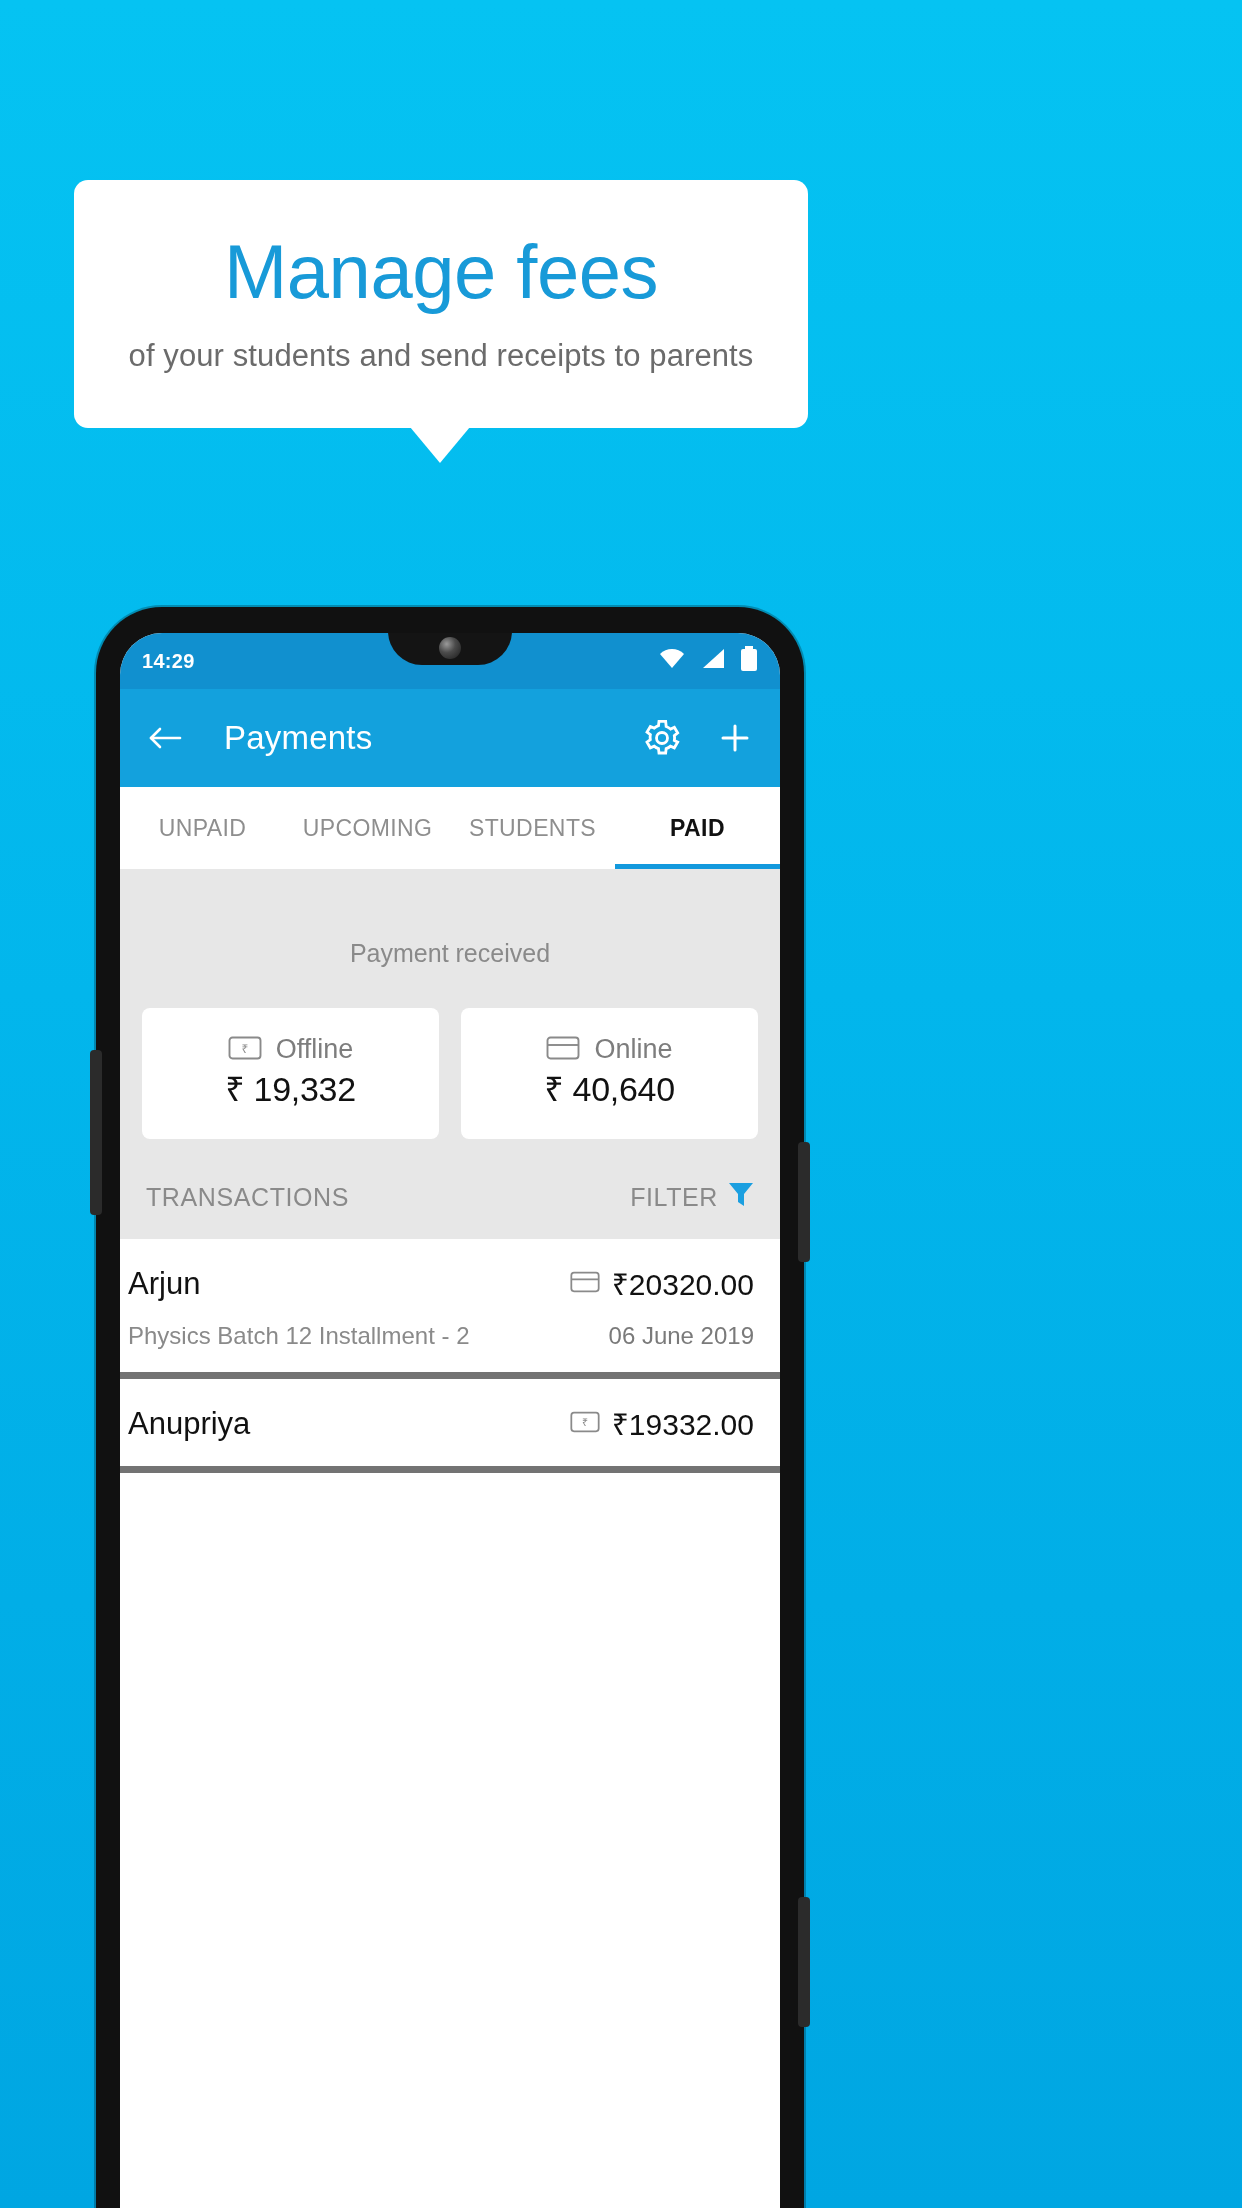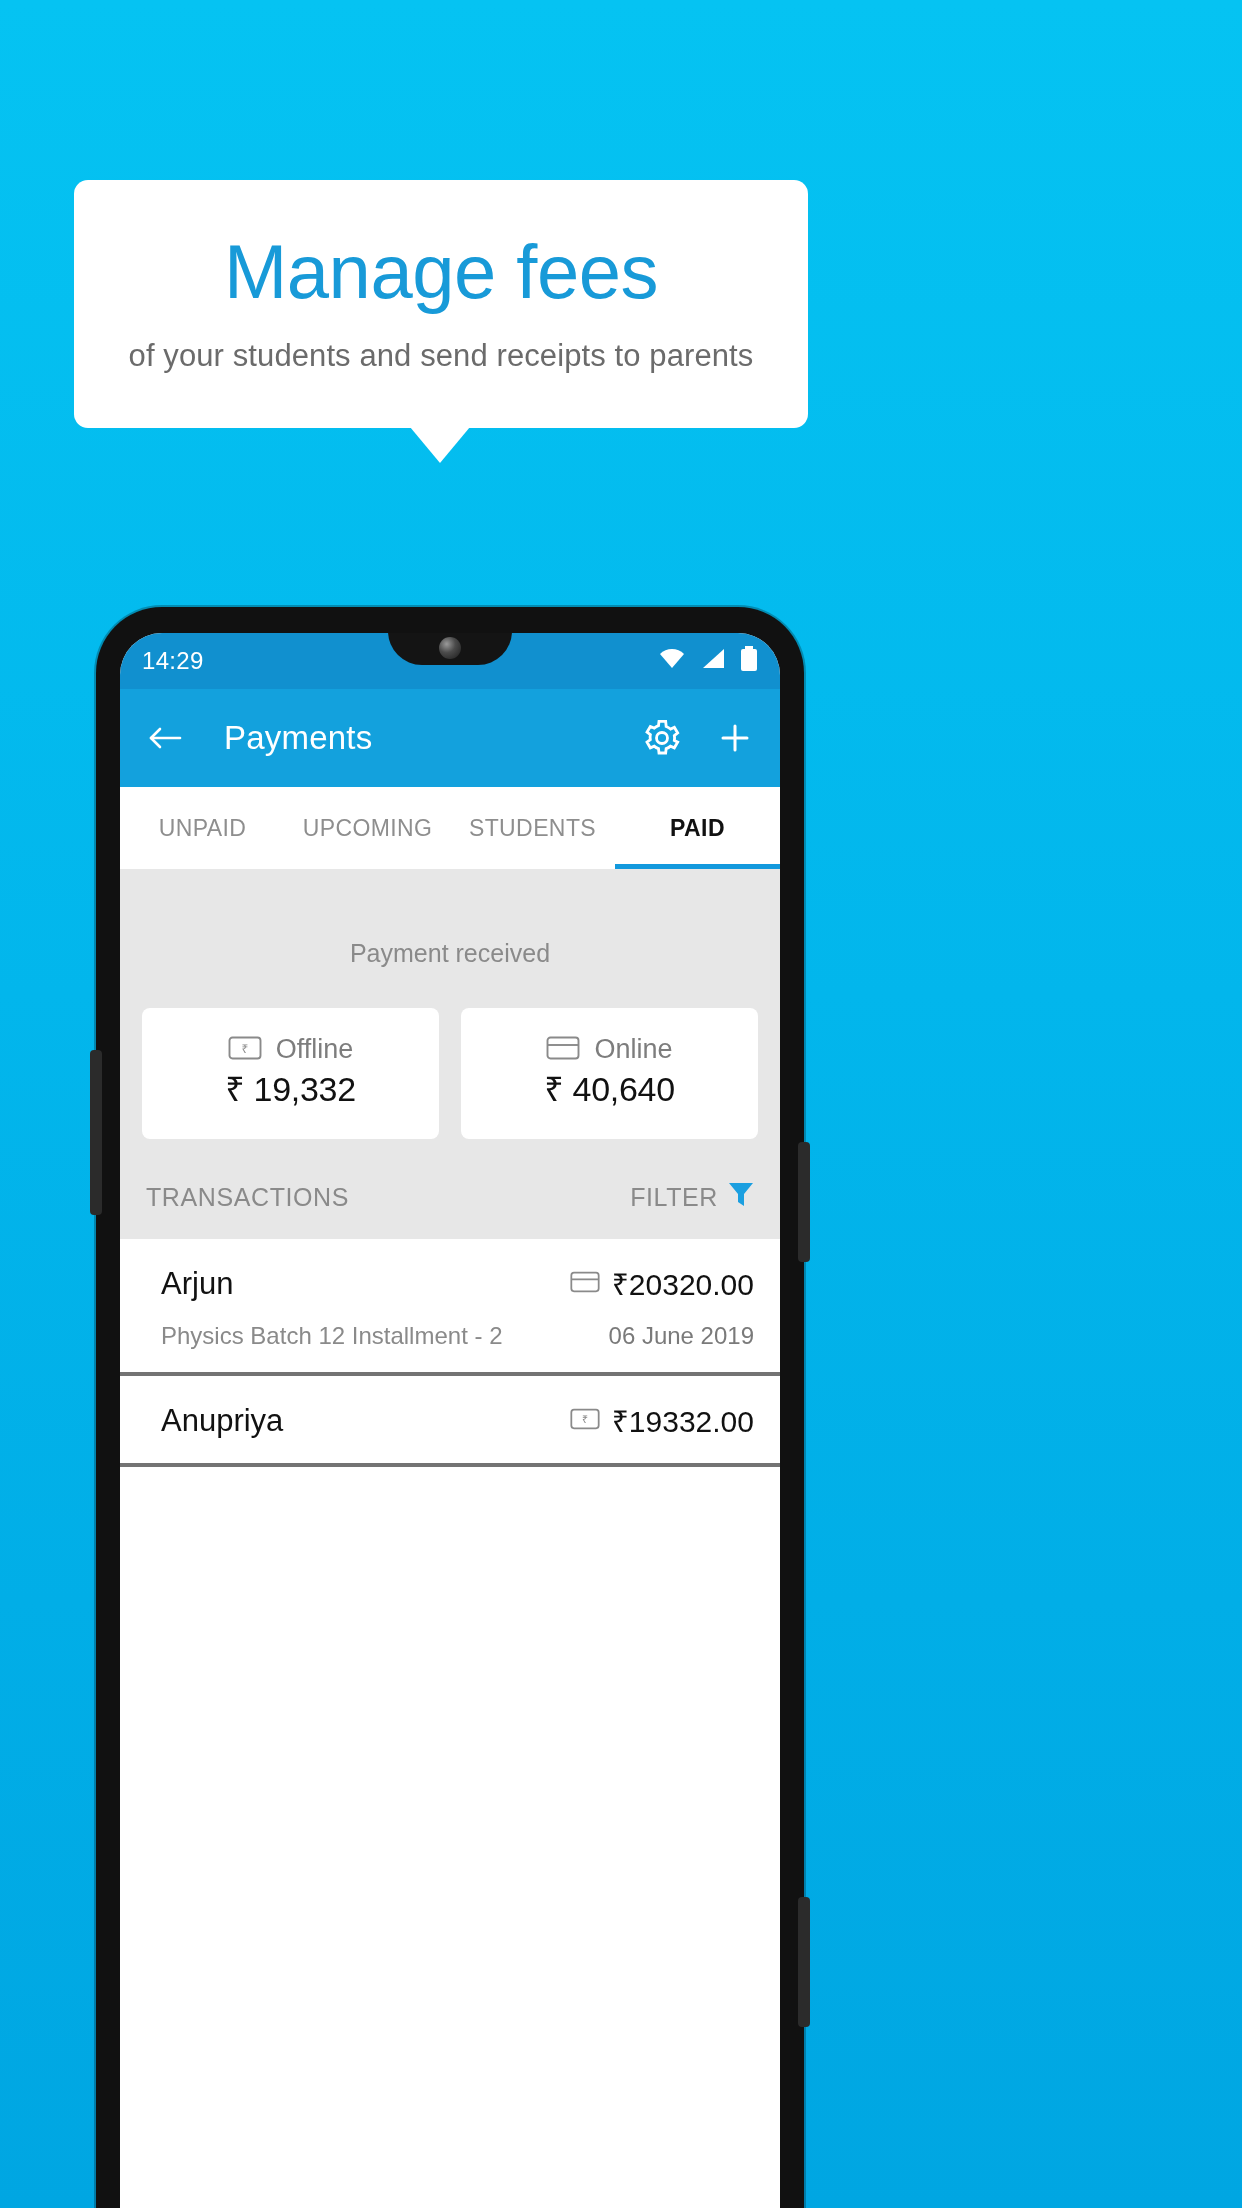--- a/index.html
+++ b/index.html
@@ -80,21 +80,21 @@
   #statusbar {
     position:relative;
     height:56px;
     background:#1190cf;
     color:#ffffff;
     display:flex;
     align-items:center;
     justify-content:space-between;
     padding:0 22px;
   }
-  #status-time { font-size:24px; font-weight:400; letter-spacing:.3px; }
+  #status-time { font-size:20px; font-weight:700; letter-spacing:.3px; }
   #status-icons { display:flex; align-items:center; gap:14px; }
   #notch {
     position:absolute;
     left:50%; top:-30px;
     transform:translateX(-50%);
     width:124px; height:62px;
     background:#141414;
     border-radius:0 0 34px 34px;
   }
   #notch-cam {
@@ -199,22 +199,22 @@
     display:flex; align-items:center;
     justify-content:space-between;
     padding:42px 26px 26px 26px;
   }
   #tx-header-label { font-size:25px; color:#8a8a8a; letter-spacing:.6px; }
   #filter-btn { display:flex; align-items:center; gap:10px; }
   #filter-label { font-size:25px; color:#8a8a8a; letter-spacing:.6px; }
 
   #tx-list { background:#ffffff; }
   .tx-row {
-    padding:24px 26px 22px 41px;
-    border-bottom:4px solid #737373;
+    padding:24px 26px 22px 8px;
+    border-bottom:7px solid #737373;
   }
   .tx-line1 {
     display:flex; align-items:center;
     justify-content:space-between;
   }
   .tx-name { font-size:31px; color:#111111; }
   .tx-amt-wrap { display:flex; align-items:center; gap:12px; }
   .tx-amount { font-size:30px; color:#111111; }
   .tx-line2 {
     display:flex; align-items:center;

